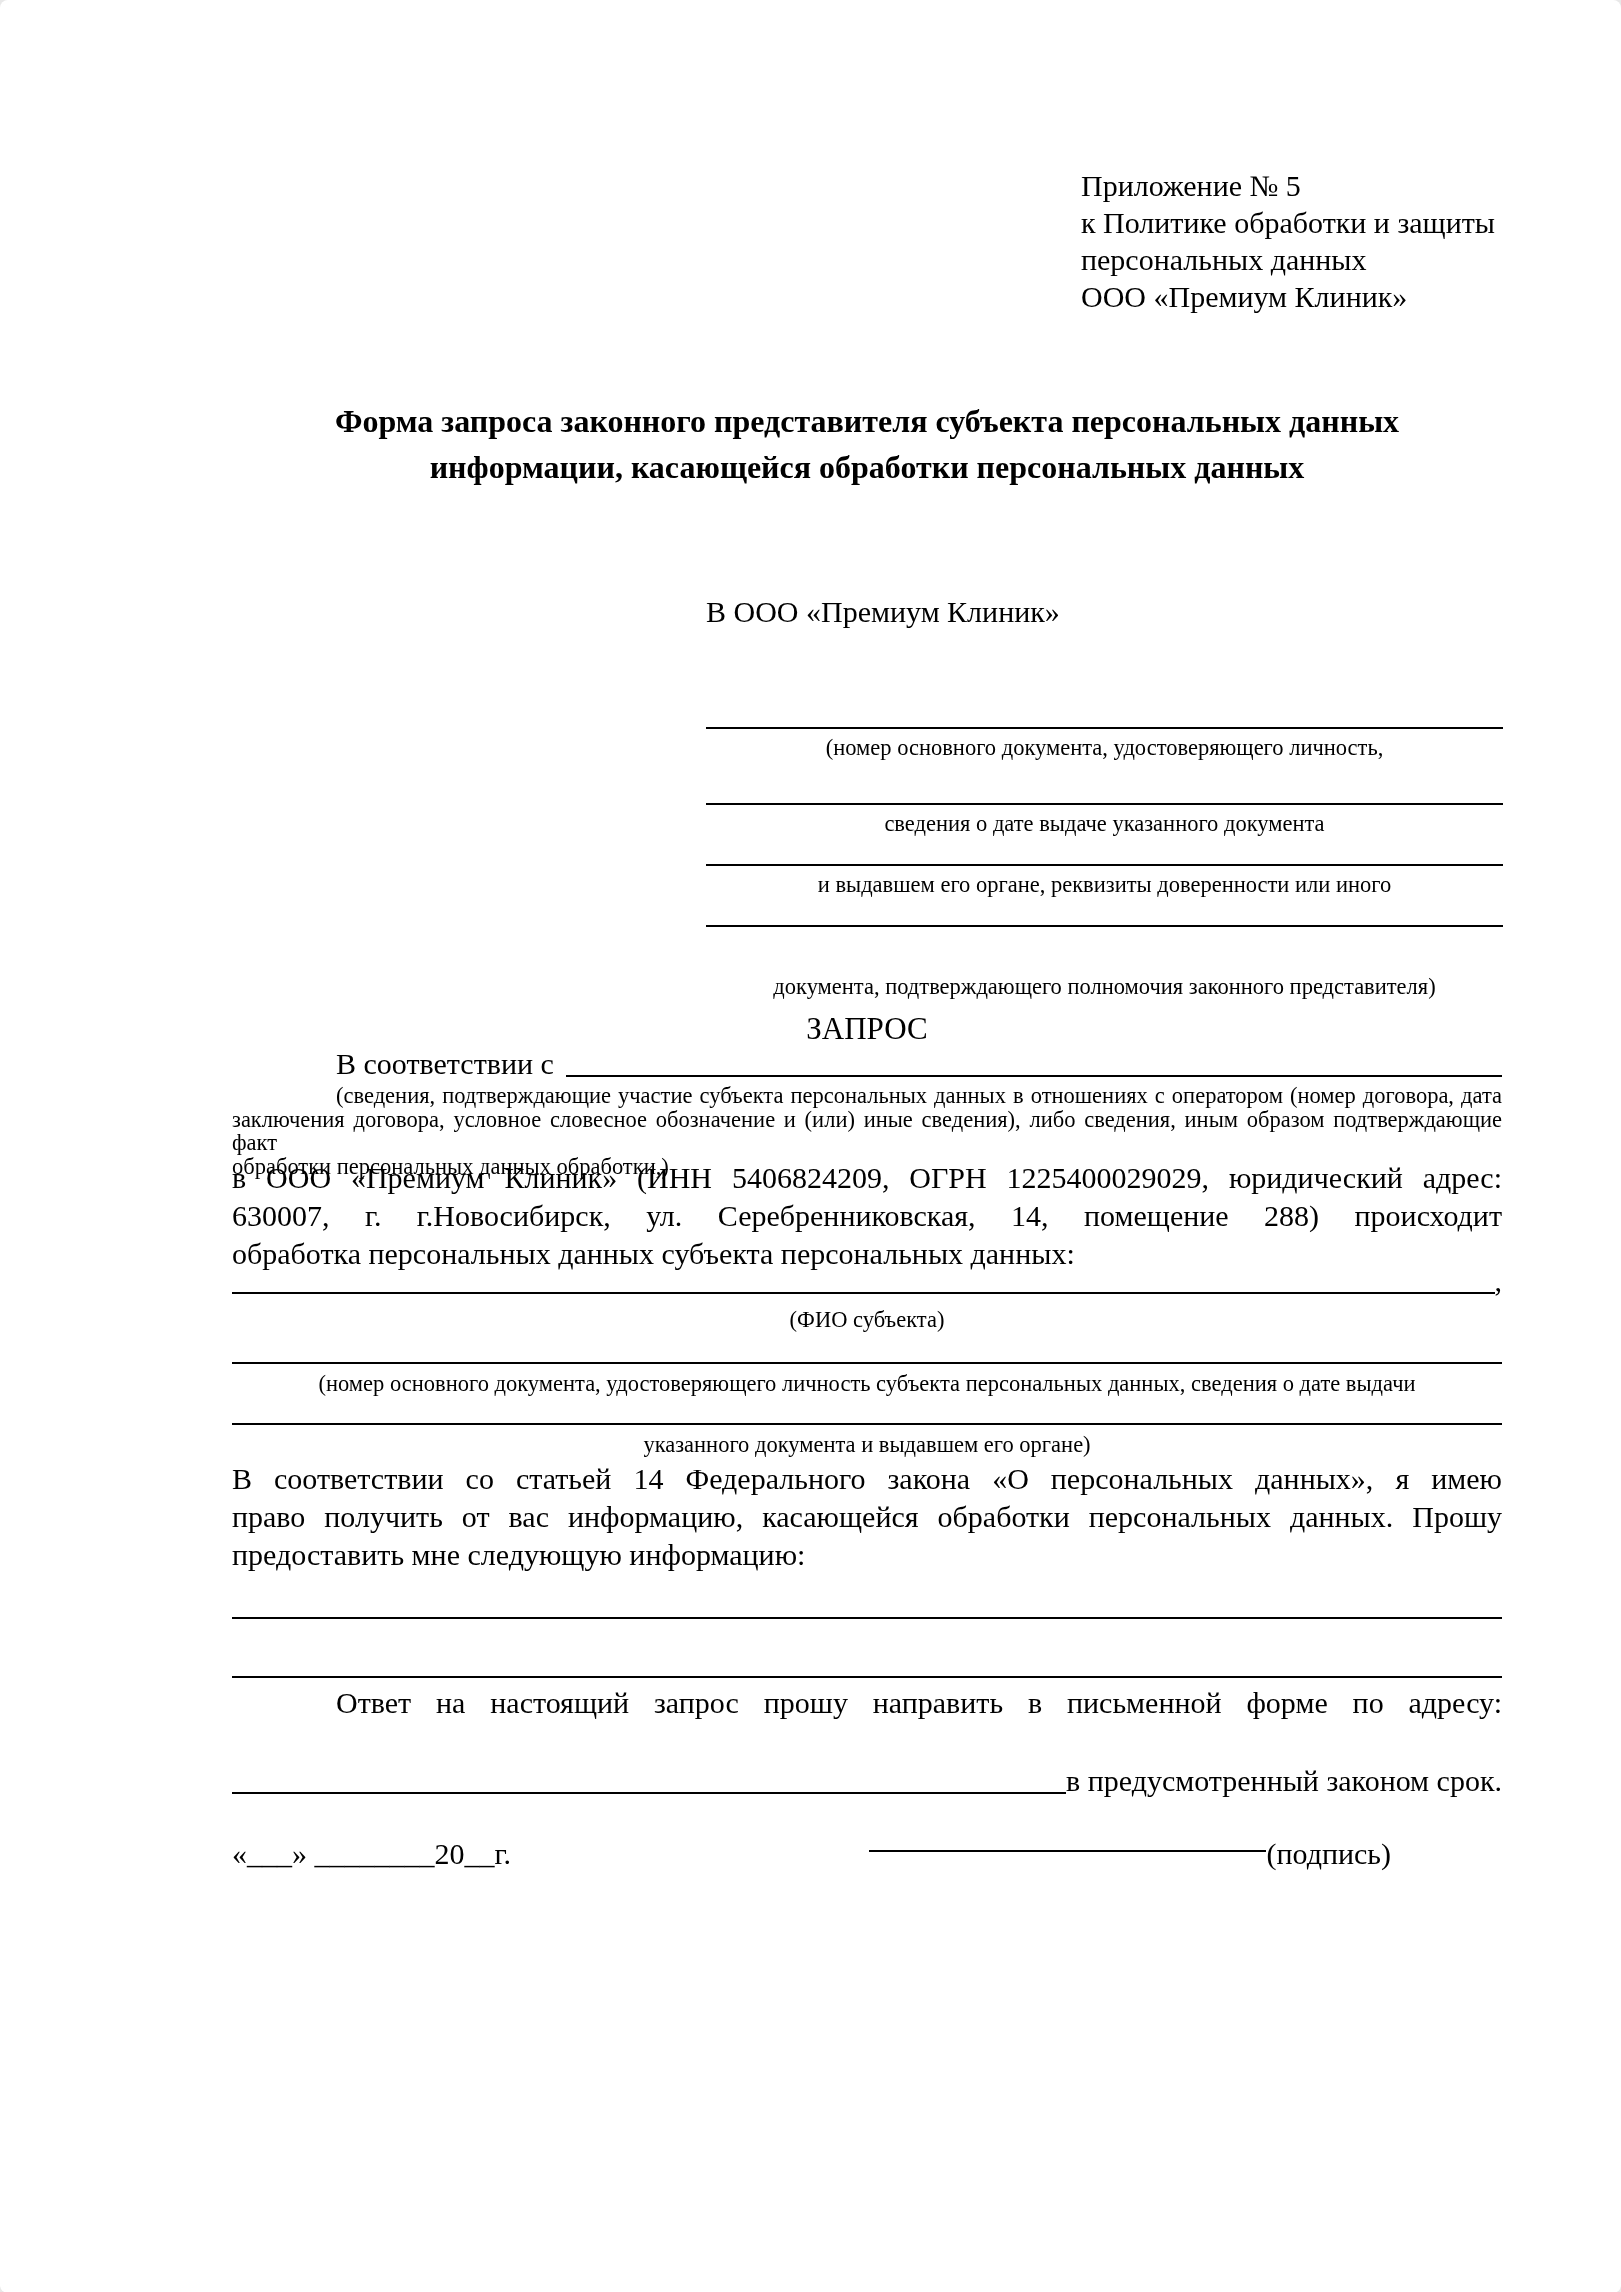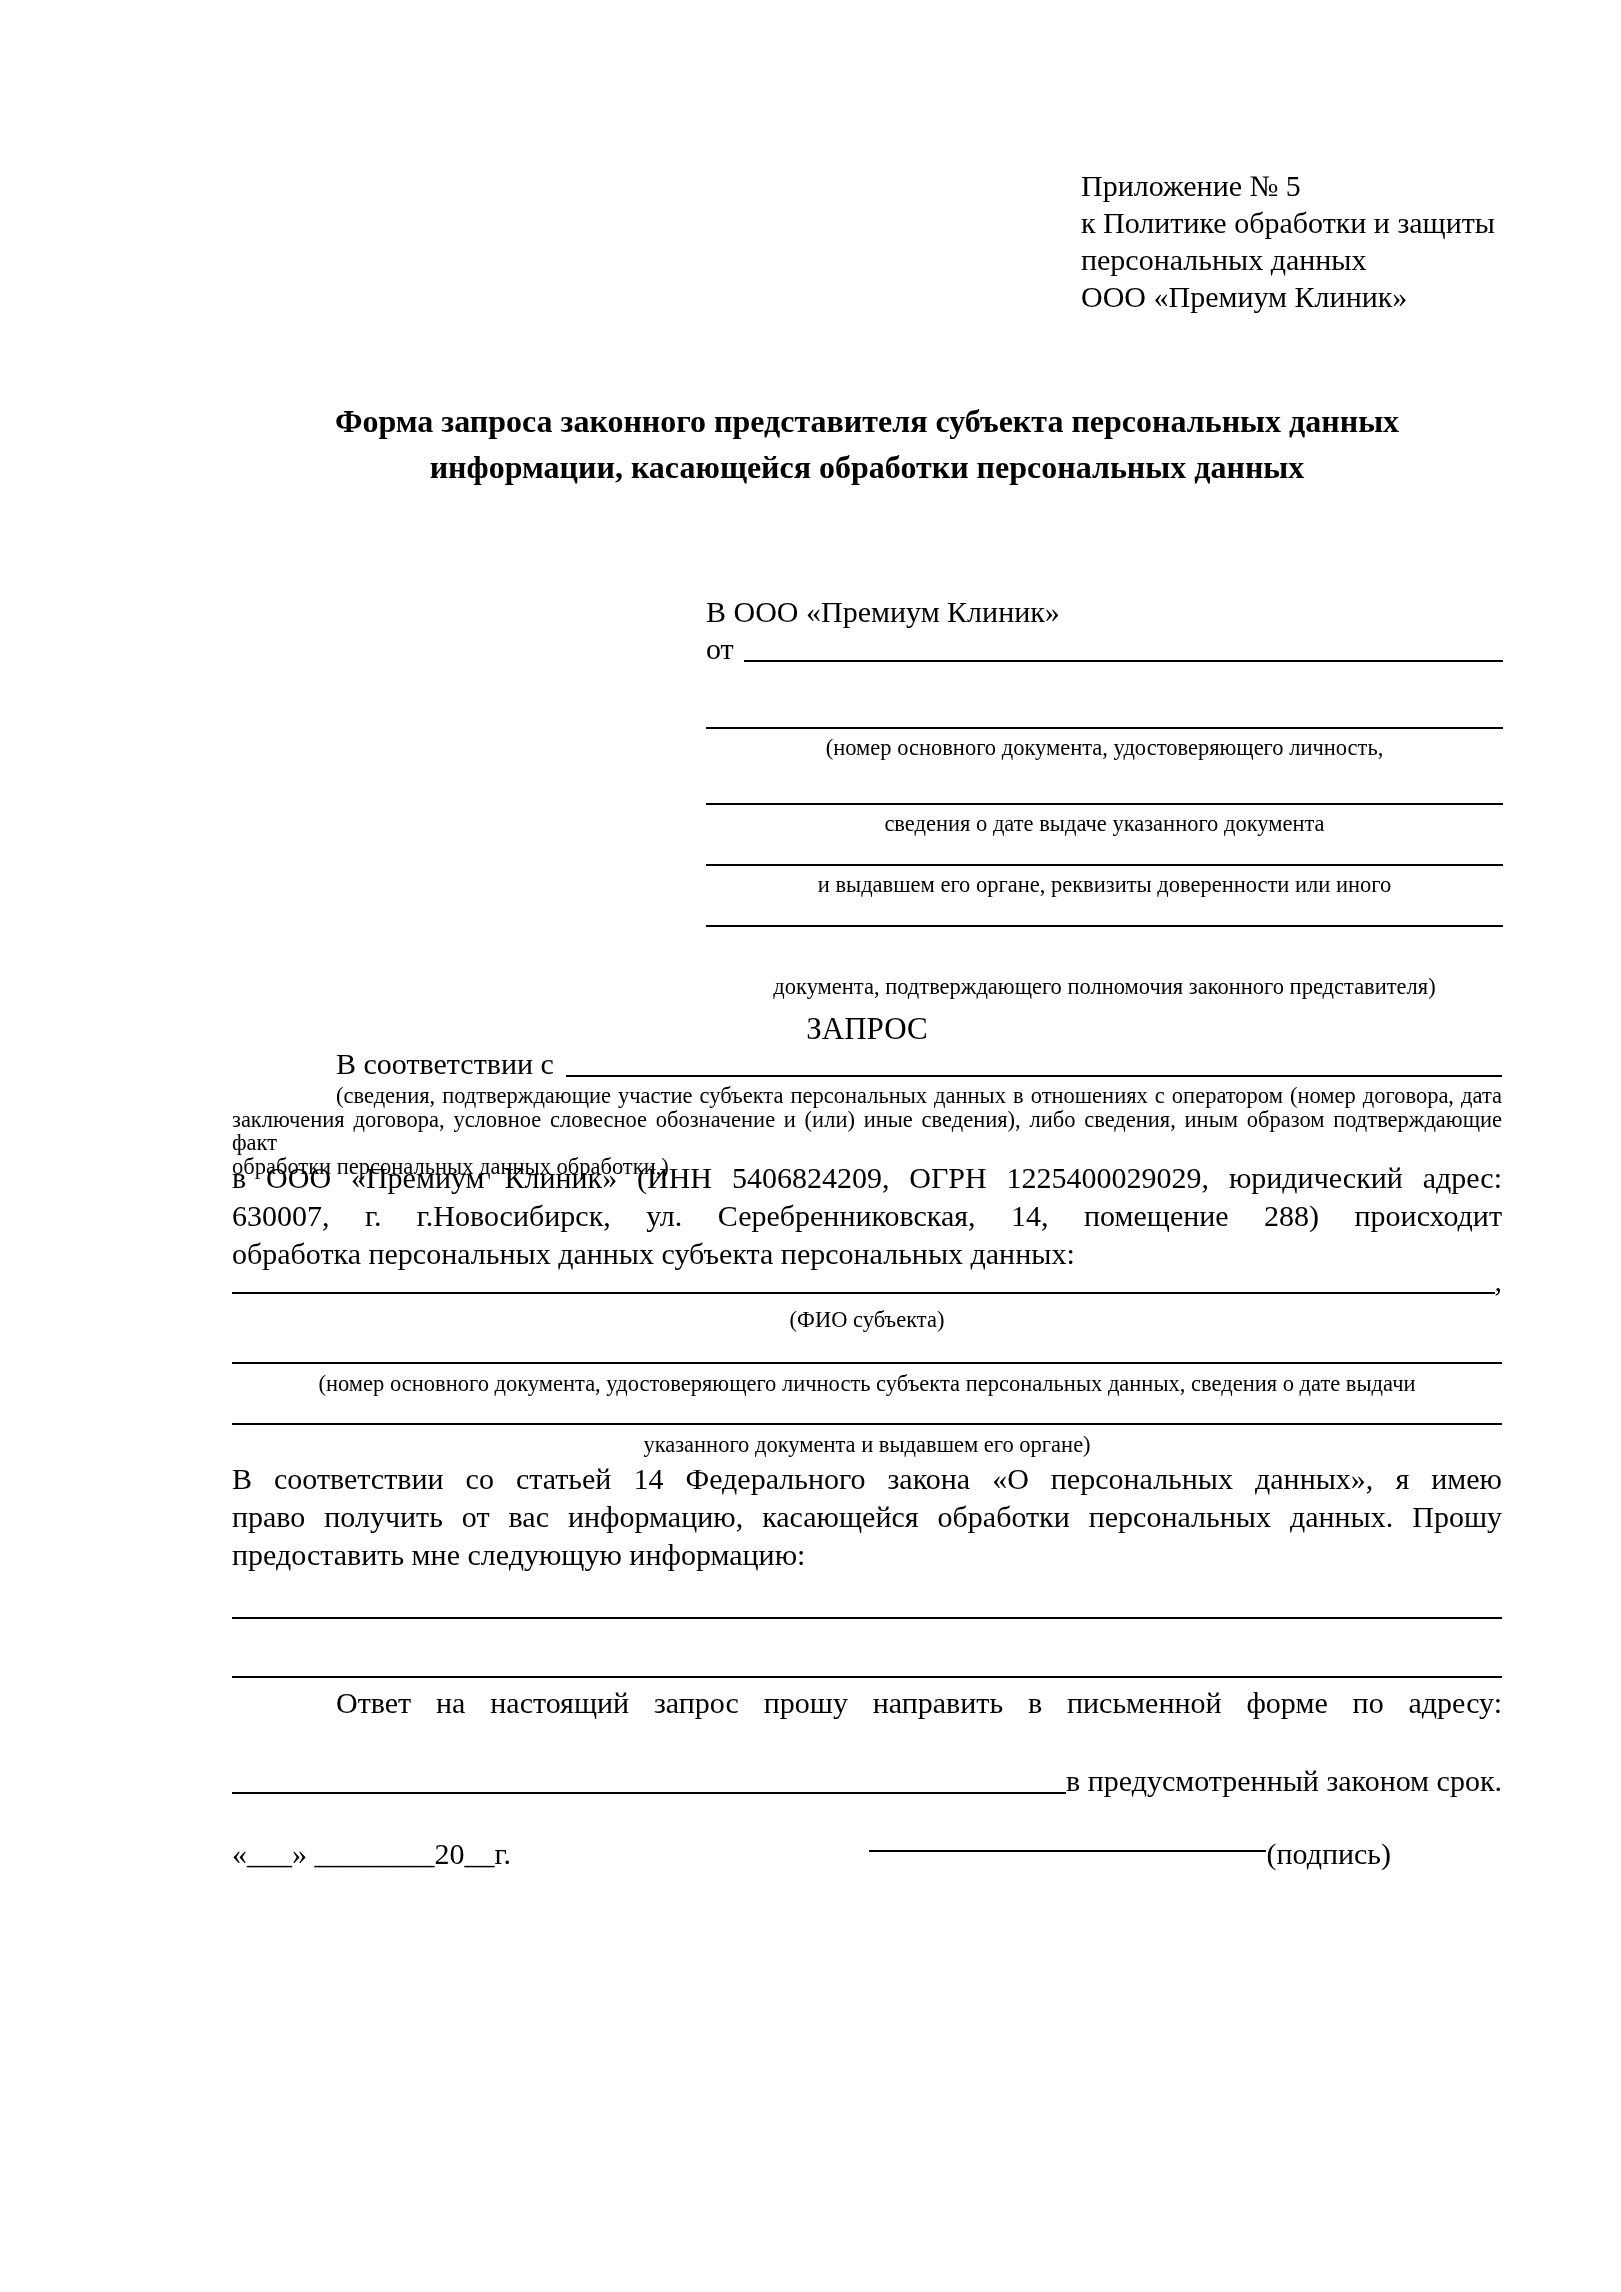--- a/index.html
+++ b/index.html
@@ -4,20 +4,21 @@
 <style>
   html,body { margin:0; padding:0; background:#e8e8e8; }
   .page {
     position:relative;
     width:1621px; height:2293px;
     margin:0 auto;
     background:#ffffff;
     color:#000;
     font-family:"Liberation Serif","DejaVu Serif",serif;
     overflow:hidden;
+    border-radius:8px;
   }
   .abs { position:absolute; }
   .body-text { font-size:30px; line-height:37px; }
   .small-text { font-size:22.5px; line-height:23.5px; }
   .center { text-align:center; }
   .rule { height:0; border-bottom:2.9px solid #000; }
   .fill-row { display:flex; align-items:flex-end; }
   .fill-row > span { white-space:nowrap; }
   .fill-line { flex:1 1 auto; height:0; border-bottom:2.9px solid #000; margin-bottom:4.9px; }
   .jline { text-align:justify; text-align-last:justify; }
@@ -37,25 +38,20 @@
     <div>ООО «Премиум Клиник»</div>
   </div>
 
   <div class="abs content doc-title" style="top:398px;">
     <div>Форма запроса законного представителя субъекта персональных данных</div>
     <div>информации, касающейся обработки персональных данных</div>
   </div>
 
   <div class="abs addr body-text" style="top:593px;">В ООО «Премиум Клиник»</div>
 
-  <div class="abs addr body-text fill-row" style="top:630px;">
-    <span>от</span>
-    <span style="width:9.8px;"></span>
-    <div class="fill-line"></div>
-  </div>
 
 
   <div class="abs addr rule" style="top:727px;"></div>
   <div class="abs addr small-text center" style="top:736px;">(номер основного документа, удостоверяющего личность,</div>
 
   <div class="abs addr rule" style="top:803px;"></div>
   <div class="abs addr small-text center" style="top:812px;">сведения о дате выдаче указанного документа</div>
 
   <div class="abs addr rule" style="top:864px;"></div>
   <div class="abs addr small-text center" style="top:873px;">и выдавшем его органе, реквизиты доверенности или иного</div>

